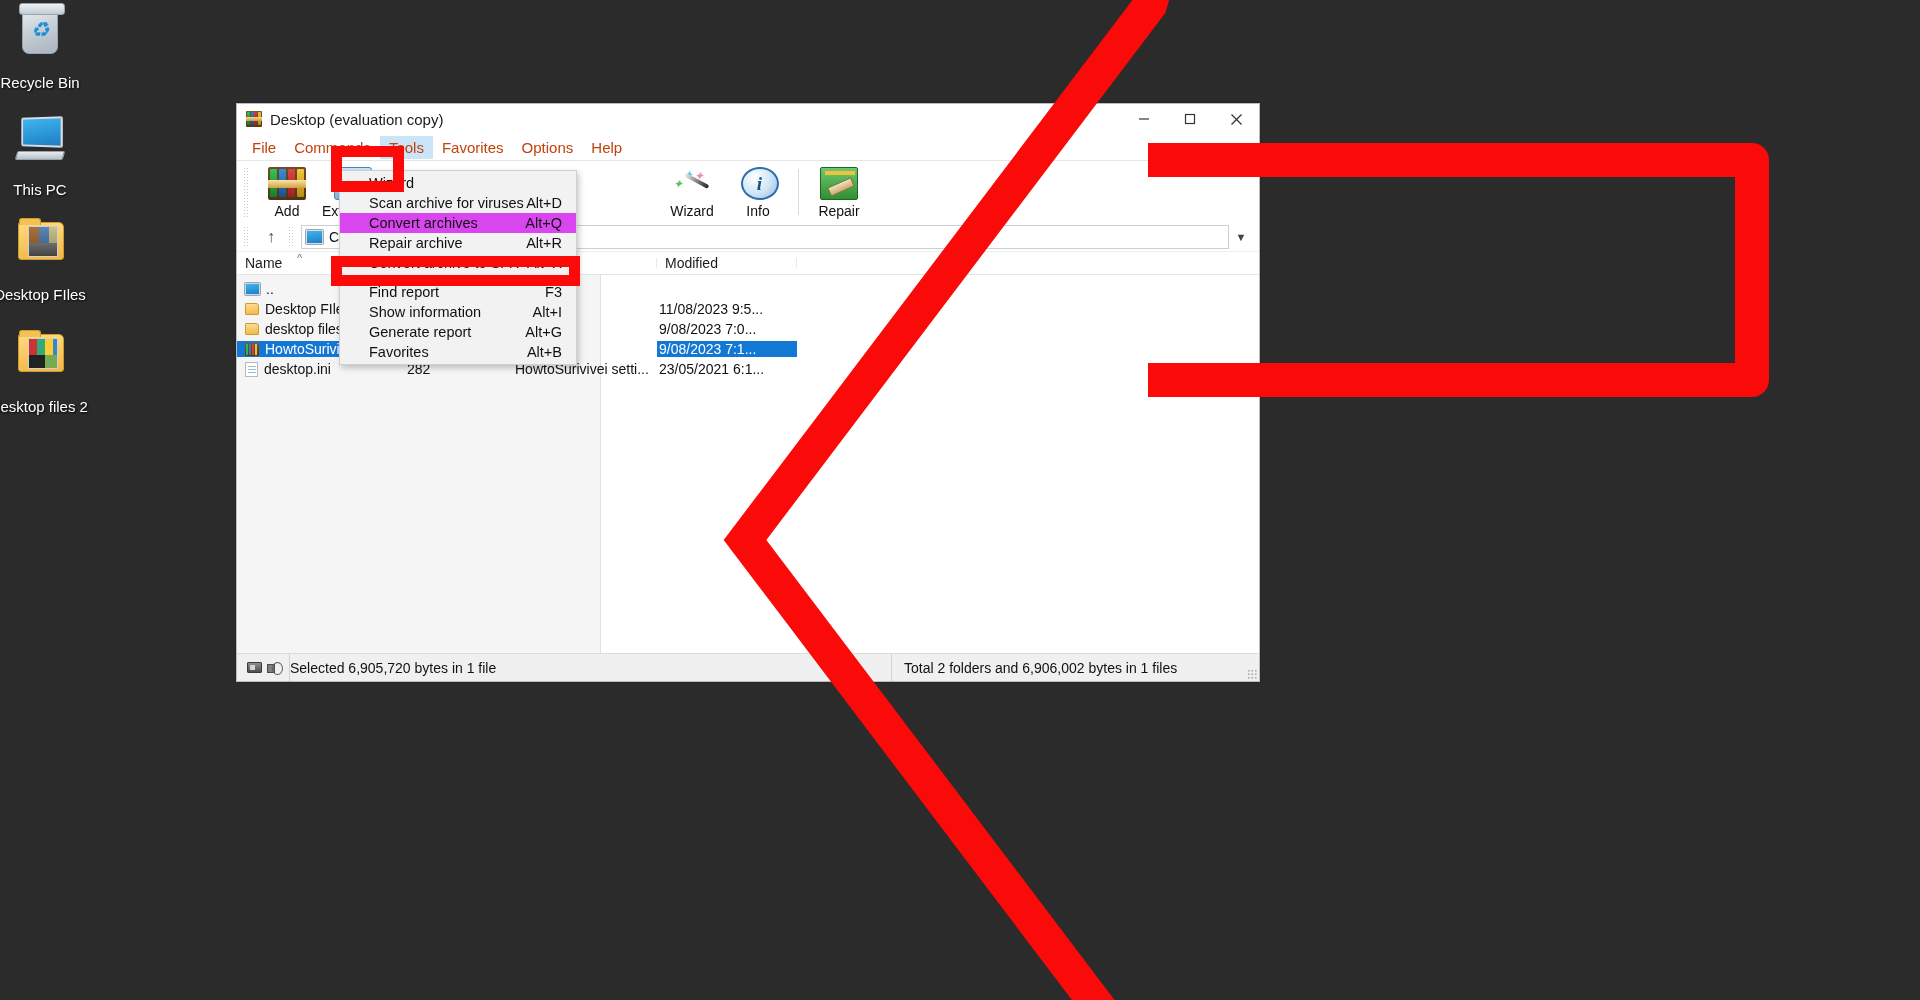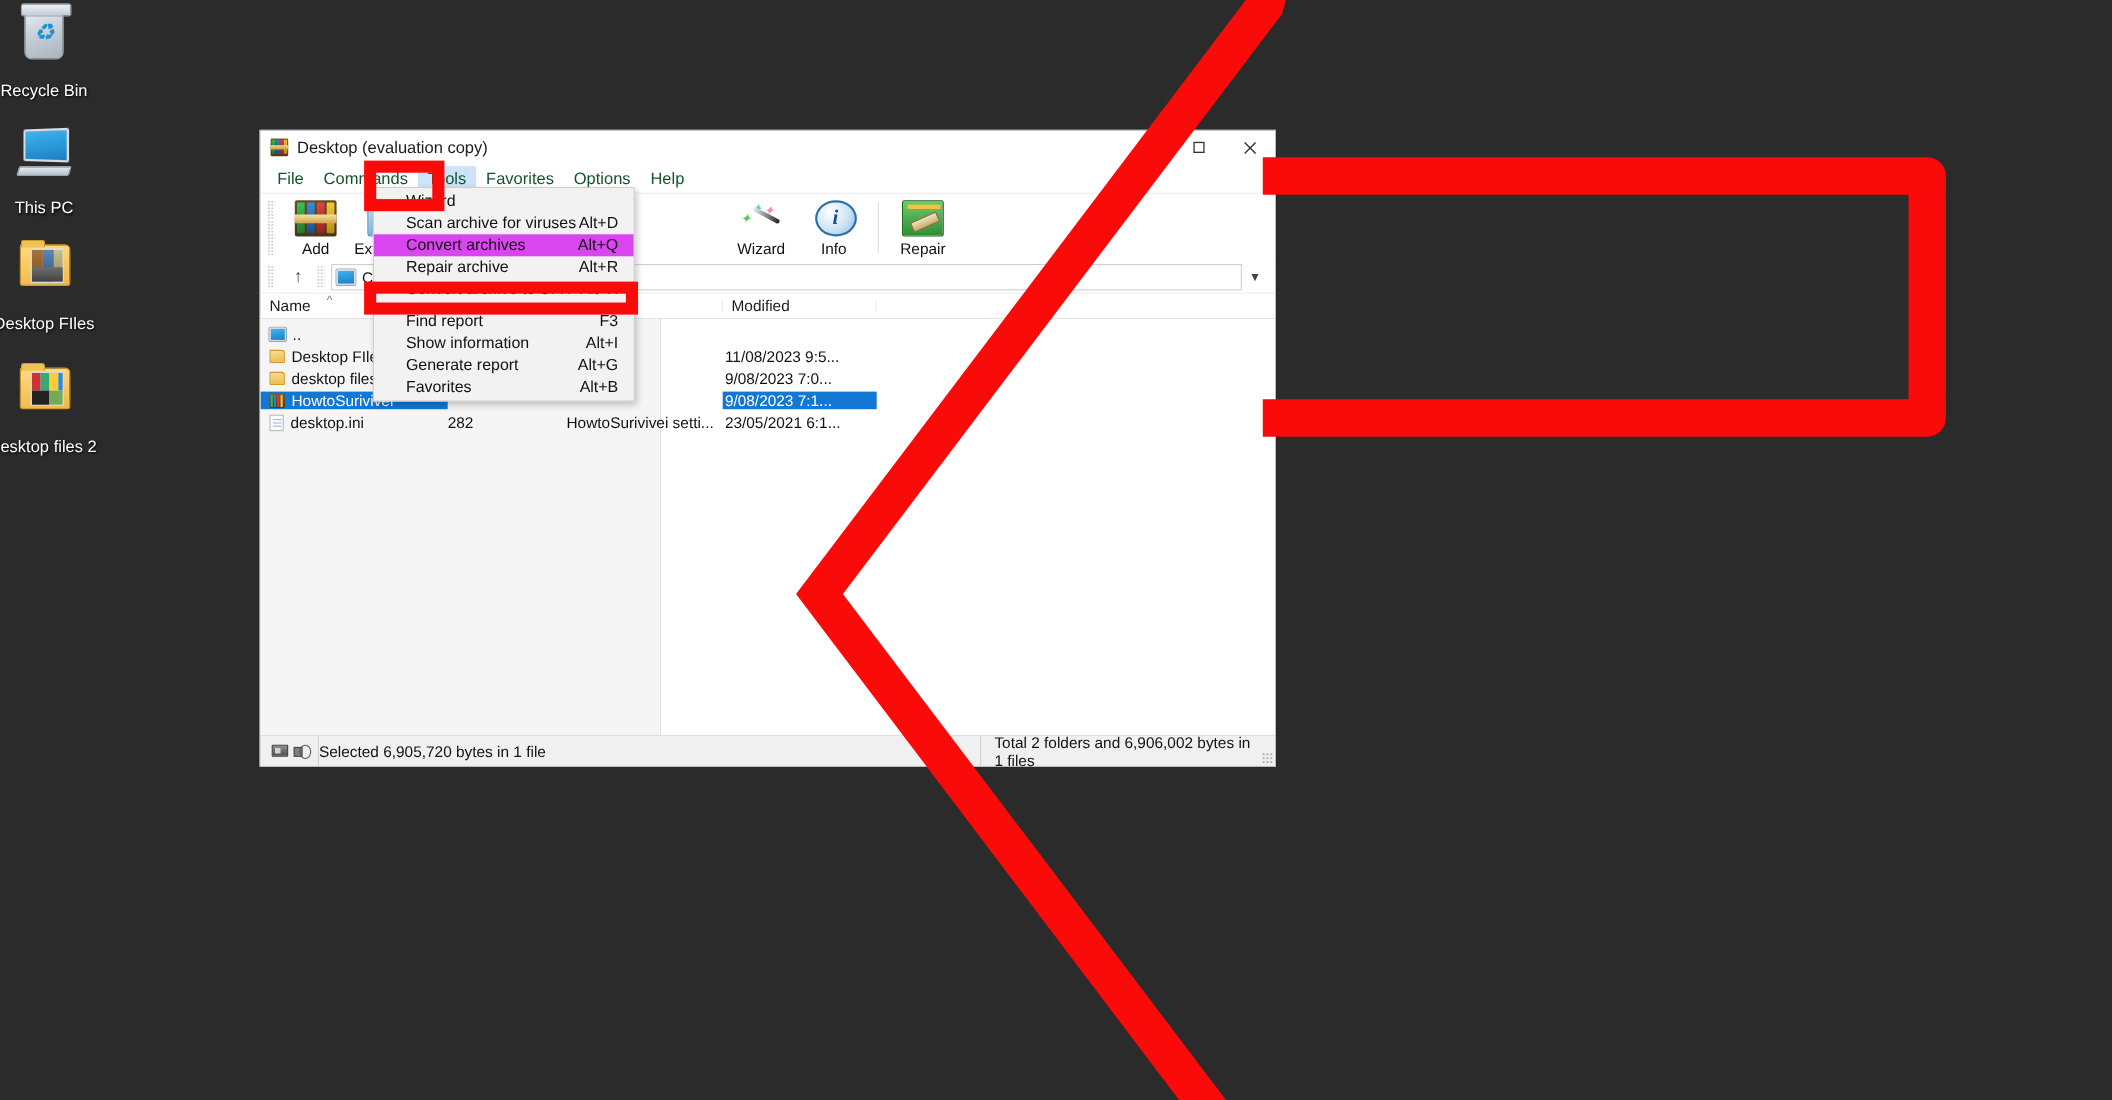--- a/index.html
+++ b/index.html
@@ -53,21 +53,21 @@
   .ph-d { left:0; top:16px; width:30px; height:15px; background:linear-gradient(180deg,#6d6d6d,#3c3c3c); }
   .pc2-a { left:0; top:0; width:8px;  height:16px; background:#c33; }
   .pc2-b { left:8px; top:0; width:8px; height:16px; background:#3a7; }
   .pc2-c { left:16px;top:0; width:8px; height:16px; background:#fc3; }
   .pc2-d { left:24px;top:0; width:6px; height:16px; background:#38c; }
   .pc2-e { left:0; top:16px; width:16px;height:15px; background:#222; }
   .pc2-f { left:16px;top:16px;width:14px;height:15px; background:#7a5; }
 
   
   .win {
-    position: absolute; left: 236px; top: 118px; width: 924px; height: 579px;
+    position: absolute; left: 236px; top: 103px; width: 1024px; height: 579px;
     background: #ffffff; border: 1px solid #bcbcbc;
     box-shadow: 0 0 2px rgba(0,0,0,.25);
     display: flex; flex-direction: column;
   }
   .titlebar {
     height: 30px; background: #ffffff; display: flex; align-items: center;
     padding-left: 9px; position: relative; flex: 0 0 auto;
   }
   .rar-logo {
     width: 16px; height: 16px; margin-right: 8px; position: relative; flex:0 0 auto;
@@ -82,21 +82,21 @@
       background: linear-gradient(180deg,#f6d98a,#c79a3d); }
   .title-text { font-size: 15px; color: #1b1b1b; }
   .win-controls { position:absolute; right: 0; top: 0; height: 30px; display:flex; }
   .wc { width: 46px; height: 30px; display:flex; align-items:center; justify-content:center;
         color:#333; font-size: 14px; }
   .wc svg { display:block; }
 
   
   .menubar {
     height: 26px; display: flex; align-items: center; padding-left: 6px;
-    font-size: 15px; color: #14532d; background: #ffffff; flex:0 0 auto;
+    font-size: 15px; color: #c2410c; background: #ffffff; flex:0 0 auto;
     position: relative; z-index: 5;
   }
   .menubar .mi { padding: 3px 9px; cursor: default; white-space: nowrap; }
   .menubar .mi.active { background: #cce4f7; }
 
   
   .toolbar {
     height: 63px; background: #ffffff; border-top: 1px solid #e6e6e6;
     display:flex; align-items: center; padding-left: 6px; flex: 0 0 auto; position: relative;
   }

